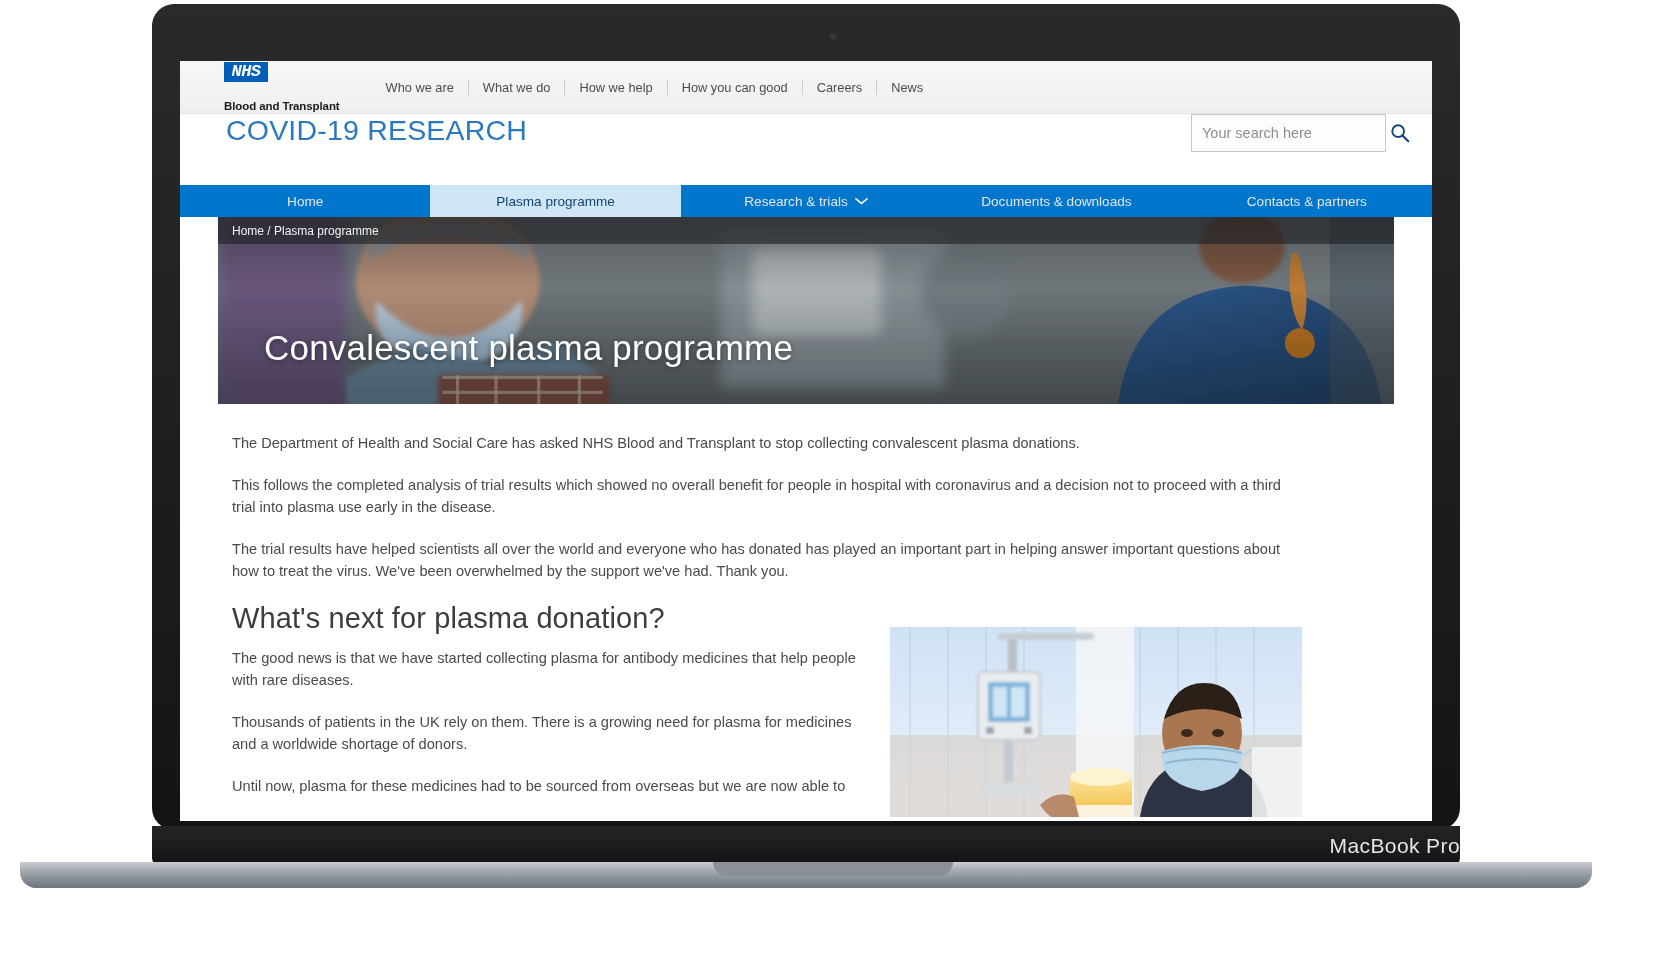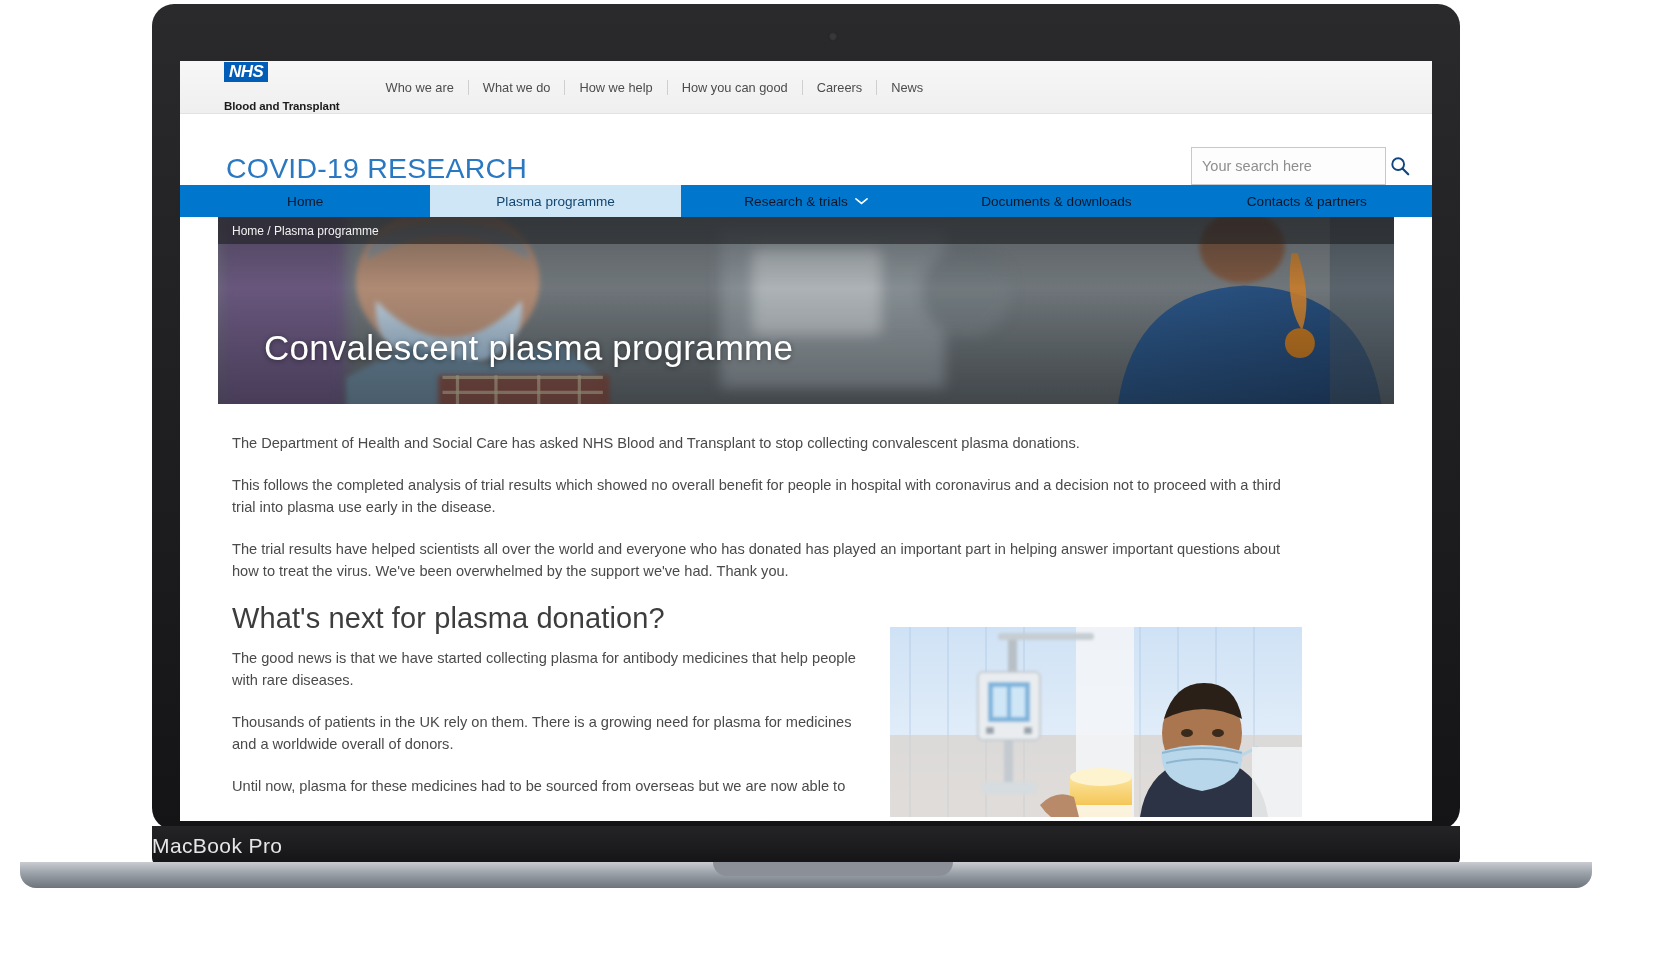--- a/index.html
+++ b/index.html
@@ -52,21 +52,21 @@
   .laptop-base {
     position: absolute;
     left: 152px;
     top: 826px;
     width: 1308px;
     height: 40px;
     background: linear-gradient(180deg,#242427 0%, #1b1b1e 60%, #131315 100%);
     border-radius: 0 0 8px 8px;
     display: flex;
     align-items: center;
-    justify-content: flex-start;
+    justify-content: flex-end;
   }
   .laptop-label {
     color: #e6e6e8;
     font-size: 21px;
     letter-spacing: 0.4px;
     font-family: "Liberation Sans", sans-serif;
   }
   .laptop-foot {
     position: absolute;
     left: 20px;
@@ -101,21 +101,21 @@
     background: #005eb8;
     color: #ffffff;
     font-weight: bold;
     font-style: italic;
     font-size: 17px;
     letter-spacing: -0.5px;
     padding: 1px 5px 2px 5px;
     line-height: 1.05;
     width: 44px;
     text-align: center;
-    font-family: Liberation Sans, sans-serif;
+    font-family: Liberation Mono, monospace;
   }
   .nhs-sub {
     color: #1b1b1b;
     font-size: 11.5px;
     font-weight: bold;
     margin-top: 18px;
     letter-spacing: -0.1px;
     white-space: nowrap;
   }
   .util-links { display: flex; align-items: center; height: 22px; }
@@ -128,21 +128,21 @@
     border-right: 1px solid #cfcfcf;
     line-height: 15px;
   }
   .util-link:last-child { border-right: none; }
 
   
   .brand-row {
     height: 71px;
     background: #ffffff;
     display: flex;
-    align-items: flex-end;
+    align-items: flex-start;
     justify-content: space-between;
     padding: 0 46px 0 46px;
   }
   .site-title {
     color: #2a78c2;
     font-size: 28.5px;
     letter-spacing: 0.2px;
     font-weight: normal;
     font-family: "Liberation Sans", sans-serif;
   }
@@ -172,21 +172,21 @@
     display: flex;
     height: 32px;
     background: #0077cc;
   }
   .nav-item {
     flex: 1;
     display: flex;
     align-items: center;
     justify-content: center;
     gap: 7px;
-    color: #0f172a;
+    color: #e5e5e5;
     font-size: 13.6px;
     background: #0077cc;
     cursor: pointer;
     white-space: nowrap;
   }
   .nav-item.active {
     background: #cfe6f7;
     color: #14466f;
   }
   .chev { display: inline-block; width: 13px; height: 8px; }
@@ -384,21 +384,21 @@
 
     <div class="content">
       <p>The Department of Health and Social Care has asked NHS Blood and Transplant to stop collecting convalescent plasma donations.</p>
       <p>This follows the completed analysis of trial results which showed no overall benefit for people in hospital with coronavirus and a decision not to proceed with a third trial into plasma use early in the disease.</p>
       <p>The trial results have helped scientists all over the world and everyone who has donated has played an important part in helping answer important questions about how to treat the virus. We've been overwhelmed by the support we've had. Thank you.</p>
 
       <div class="split">
         <div class="split-left">
           <h2>What's next for plasma donation?</h2>
           <p>The good news is that we have started collecting plasma for antibody medicines that help people with rare diseases.</p>
-          <p>Thousands of patients in the UK rely on them. There is a growing need for plasma for medicines and a worldwide overall of donors.</p>
+          <p>Thousands of patients in the UK rely on them. There is a growing need for plasma for medicines and a worldwide shortage of donors.</p>
           <p>Until now, plasma for these medicines had to be sourced from overseas but we are now able to</p>
         </div>
         <div class="split-right">
           <div class="photo-card">
             <svg viewBox="0 0 412 190" preserveAspectRatio="none">
               <defs>
                 <linearGradient id="blind" x1="0" y1="0" x2="0" y2="1">
                   <stop offset="0" stop-color="#cfe2f5"></stop>
                     <stop offset="1" stop-color="#eef4fb"></stop>
                 </linearGradient>

